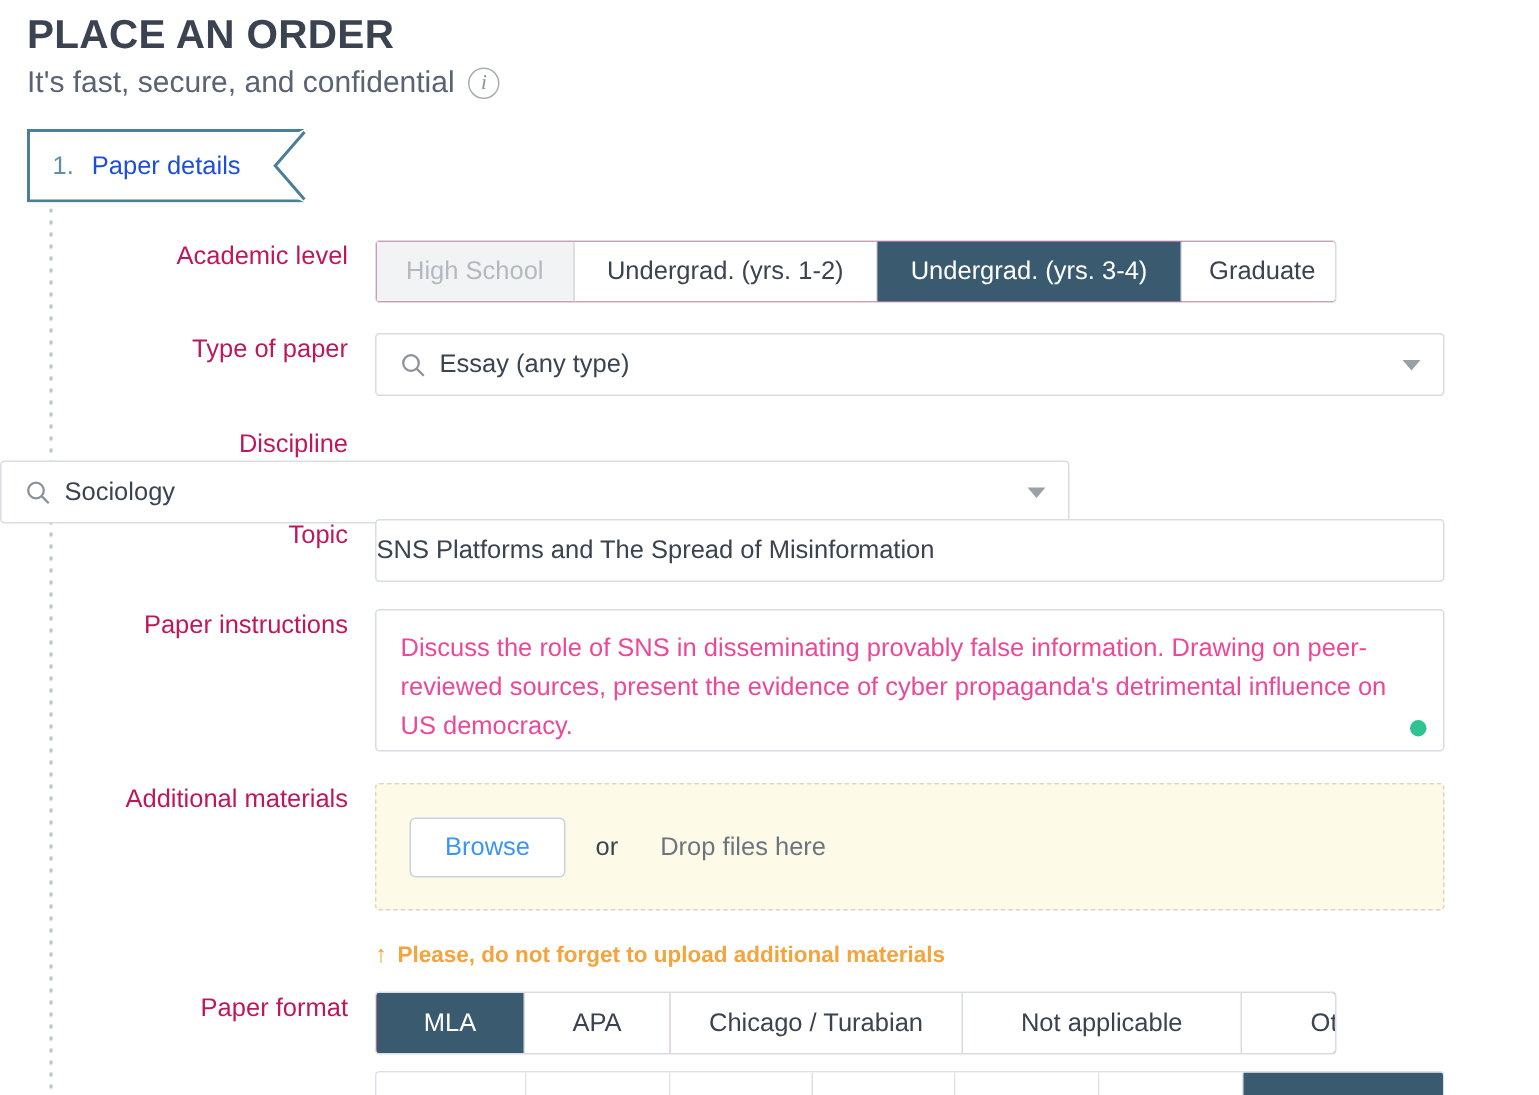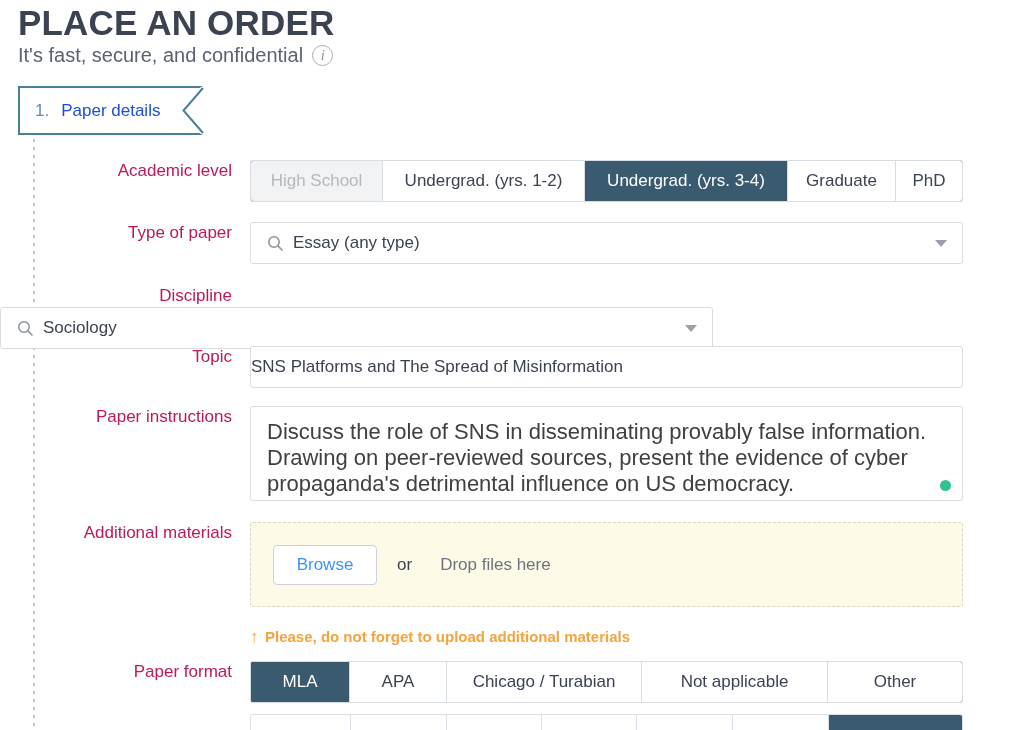--- a/index.html
+++ b/index.html
@@ -8,21 +8,21 @@
     width: 1026px; height: 730px;
     background: #ffffff;
     font-family: "Liberation Sans", sans-serif;
     overflow: hidden;
   }
   .page { position: relative; width: 1026px; height: 730px; background: #fff; }
 
   
   .hdr { position: absolute; left: 18px; top: 6px; }
   .hdr-title {
-    font-size: 35px; font-weight: bold; color: #3b4351;
+    font-size: 27px; font-weight: bold; color: #3b4351;
     letter-spacing: .2px; line-height: 34px; margin: 0;
   }
   .hdr-sub-row { display: flex; align-items: center; gap: 9px; margin-top: 2px; }
   .hdr-sub { font-size: 20px; color: #5a6372; line-height: 26px; }
   .info-icon {
     width: 21px; height: 21px; border-radius: 50%;
     border: 1px solid #a9aeb5; color: #8b9099;
     font-family: "Liberation Serif", serif; font-style: italic;
     font-size: 14px; line-height: 19px; text-align: center;
     display: inline-block; background: #fff;
@@ -55,21 +55,21 @@
   .rlabel {
     width: 250px; text-align: right; padding-right: 18px;
     font-size: 17px; color: #be185d; line-height: 22px;
   }
   .rfield { width: 716px; }
 
   
   .seg {
     display: flex; height: 42px;
     border: 1px solid #d8dce3; border-radius: 3px; overflow: hidden;
-    background: #be185d; width: 713px;
+    background: #be185d; width: 641px;
   }
   .seg-item {
     display: flex; align-items: center; justify-content: center;
     font-size: 17px; color: #3b4351; background: #fff;
     border-right: 1px solid #d8dce3; padding: 0 14px; white-space: nowrap;
     flex: 0 0 auto; height: 100%;
   }
   .seg-item:last-child { border-right: none; }
   .seg-item.selected { background: #3a5a70; color: #fff; }
   .seg-item.disabled { background: #f2f3f5; color: #b4b8bf; }
@@ -100,21 +100,21 @@
     border-right: 6px solid transparent; border-top: 7px solid #9aa0a8;
   }
   .textinput {
     height: 42px; width: 713px; border: 1px solid #d8dce3; border-radius: 3px;
     background: #fff; display: flex; align-items: center; padding: 0 0;
     font-size: 17px; color: #3b4351;
   }
   .textarea {
     position: relative; width: 713px; height: 95px;
     border: 1px solid #d8dce3; border-radius: 3px; background: #fff;
-    padding: 12px 16px; font-size: 22px; color: #404040; line-height: 26px;
+    padding: 12px 16px; font-size: 17px; color: #ec4899; line-height: 26px;
   }
   .greendot {
     position: absolute; right: 11px; bottom: 9px;
     width: 11px; height: 11px; border-radius: 50%; background: #2ec392;
   }
 
   
   .dropzone {
     width: 713px; height: 85px; background: #fdfbe8;
     border: 1px dashed #d9d7bc; border-radius: 3px;

